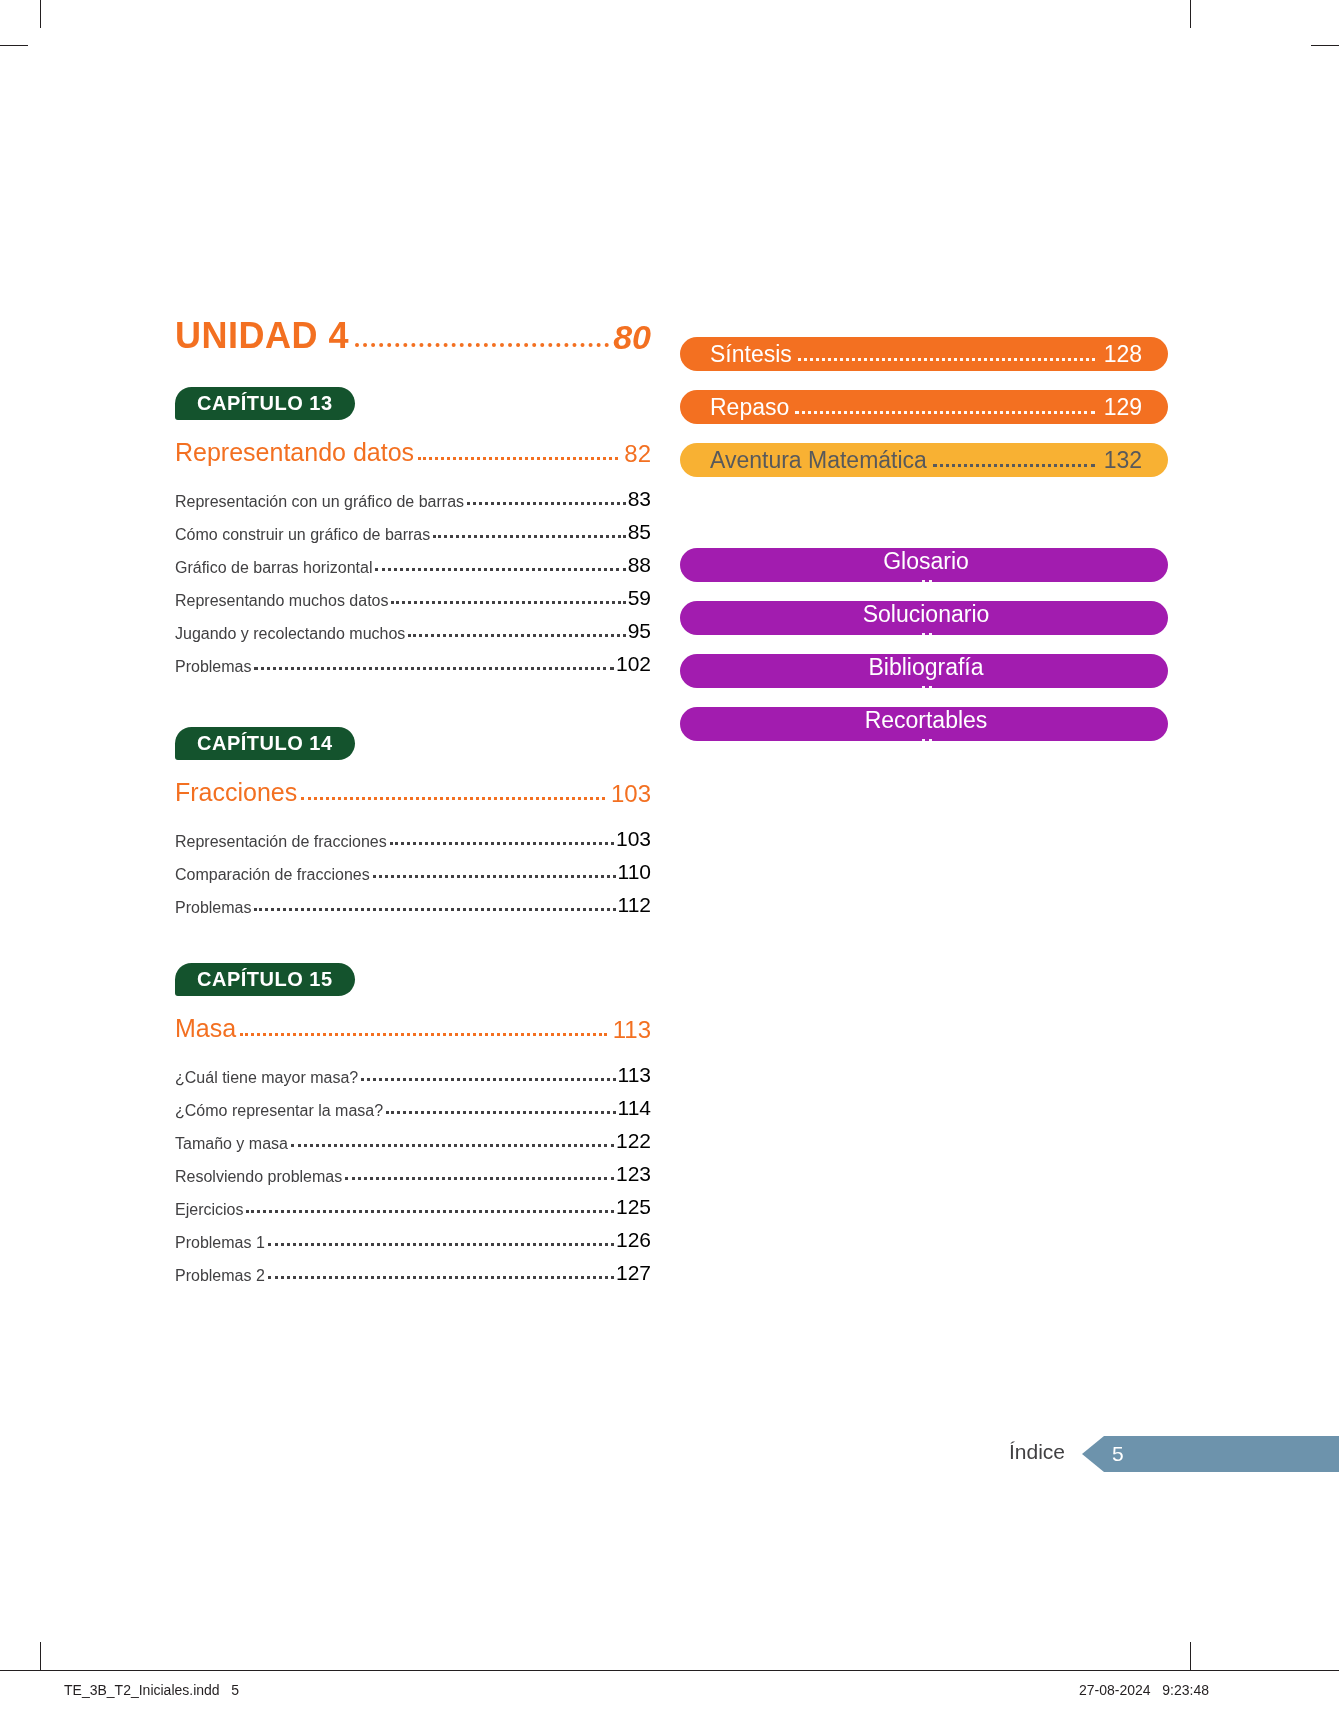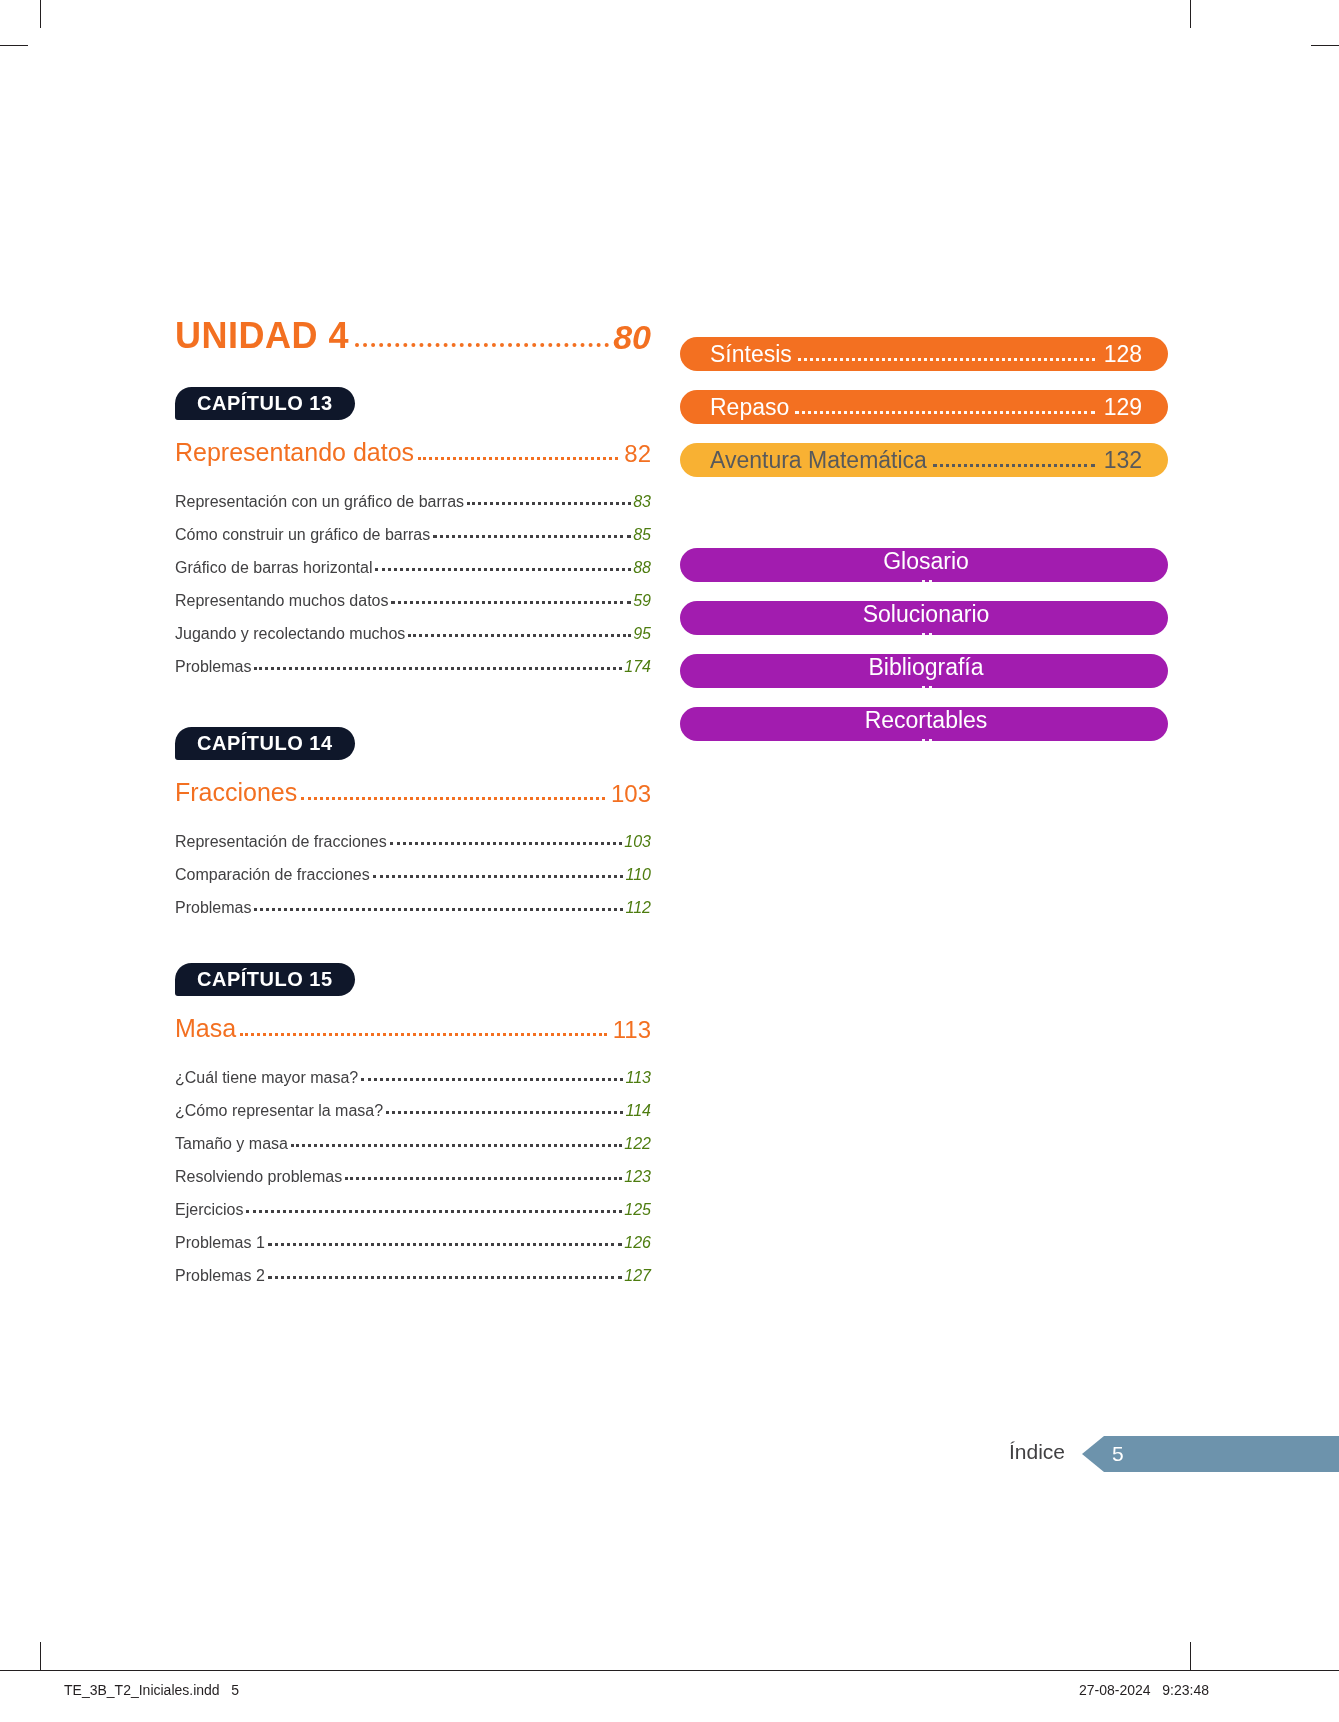--- a/index.html
+++ b/index.html
@@ -12,33 +12,33 @@
   
   .unit-line{
     position:absolute;left:175px;top:318px;width:476px;
     display:flex;align-items:flex-end;
   }
   .unit-label{font-size:36px;font-weight:bold;color:#F37021;letter-spacing:.5px;white-space:nowrap;line-height:1;}
   .unit-leader{flex:1;border-bottom:4px dotted #F37021;margin:0 4px 7px 6px;min-width:10px;}
   .unit-page{font-size:34px;font-weight:bold;color:#F37021;line-height:1;font-style:italic;}
   .chapter{position:absolute;left:175px;width:476px;}
   .badge{
-    display:inline-block;background:#0f172a;color:#ffffff;
+    display:inline-block;background:#14532d;color:#ffffff;
     font-size:20px;font-weight:bold;letter-spacing:.5px;
     padding:6px 22px 7px 22px;border-radius:17px 17px 17px 3px;
     margin-bottom:14px;line-height:1;
   }
   .title-row{display:flex;align-items:flex-end;margin-bottom:12px;height:32px;}
   .title-label{font-size:25px;color:#F37021;white-space:nowrap;line-height:1.1;}
   .title-leader{flex:1;border-bottom:3px dotted #F37021;margin:0 3px 6px 4px;min-width:10px;}
   .title-page{font-size:24px;color:#F37021;line-height:1;padding-left:3px;}
   .toc-item{display:flex;align-items:flex-end;height:33px;}
   .item-label{font-size:16px;color:#414042;white-space:nowrap;line-height:1.2;}
   .item-leader{flex:1;border-bottom:3px dotted #414042;margin:0 2px 6px 3px;min-width:10px;}
-  .item-page{font-size:16px;color:#4d7c0f;line-height:1.2;font-style:italic;}
+  .item-page{font-size:21px;color:#000000;line-height:1.2;}
   
   .bar{
     position:absolute;left:680px;width:488px;height:34px;border-radius:22px;
     display:flex;align-items:center;box-sizing:border-box;padding:0 26px 0 30px;
   }
   .bar.orange{background:#F37021;}
   .bar.yellow{background:#F8B133;}
   .bar.blue{background:#a21caf;flex-direction:column;}
   .bar-label{font-size:23px;color:#ffffff;white-space:nowrap;}
   .bar-leader{flex:1;border-bottom:3px dotted rgba(255,255,255,.95);margin:0 5px 0 6px;transform:translateY(5px);min-width:10px;}
@@ -111,21 +111,21 @@
           <span class="item-page">59</span>
         </div>
       <div class="toc-item">
           <span class="item-label">Jugando y recolectando muchos</span>
           <span class="item-leader"></span>
           <span class="item-page">95</span>
         </div>
       <div class="toc-item">
           <span class="item-label">Problemas</span>
           <span class="item-leader"></span>
-          <span class="item-page">174</span>
+          <span class="item-page">102</span>
         </div>
     </div>
   </section>
 
   <section class="chapter" style="top:727px;">
     <div class="badge">CAPÍTULO 14</div>
     <div class="title-row">
       <span class="title-label">Fracciones</span>
       <span class="title-leader"></span>
       <span class="title-page">103</span>

